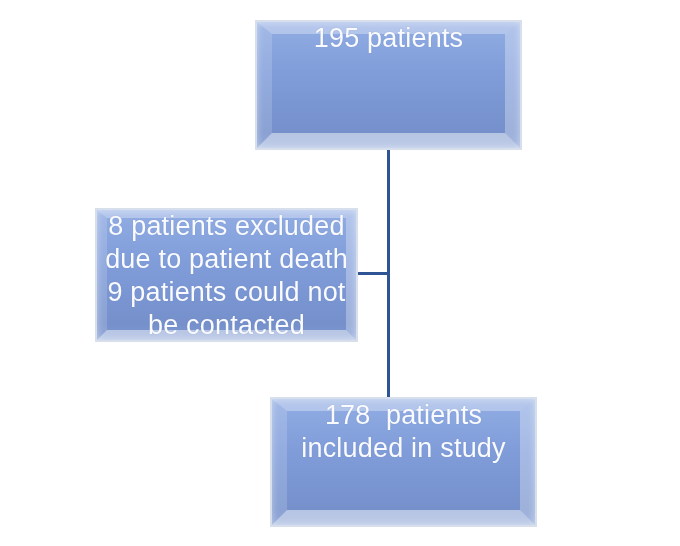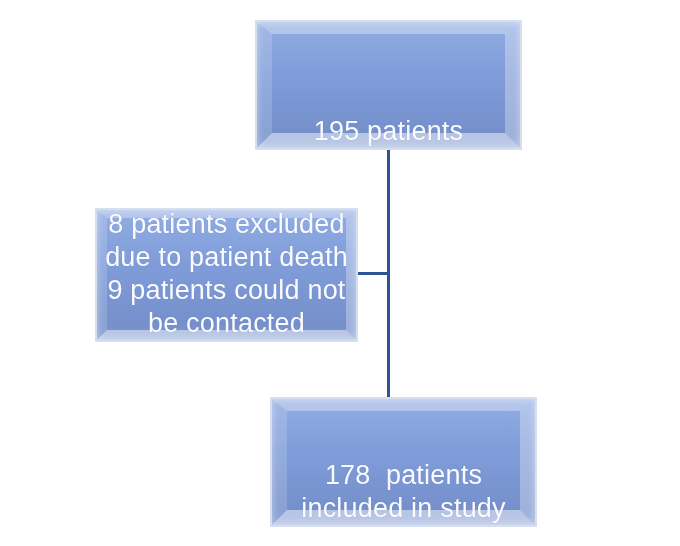--- a/index.html
+++ b/index.html
@@ -15,21 +15,21 @@
     background: #ffffff;
     overflow: hidden;
   }
   
   .node {
     position: absolute;
     box-sizing: border-box;
     border: 2px solid #d8dfec;
     background: linear-gradient(180deg, #92ade3 0%, #809dda 40%, #7590cb 88%, #7e99d2 100%);
     display: flex;
-    align-items: flex-end;
+    align-items: flex-start;
     justify-content: center;
     box-shadow: inset 0 0 7px rgba(255,255,255,0.45);
   }
   .node::before {
     content: "";
     position: absolute;
     inset: 0;
     border-style: solid;
     pointer-events: none;
     border-top-color: rgba(255,255,255,0.32);

